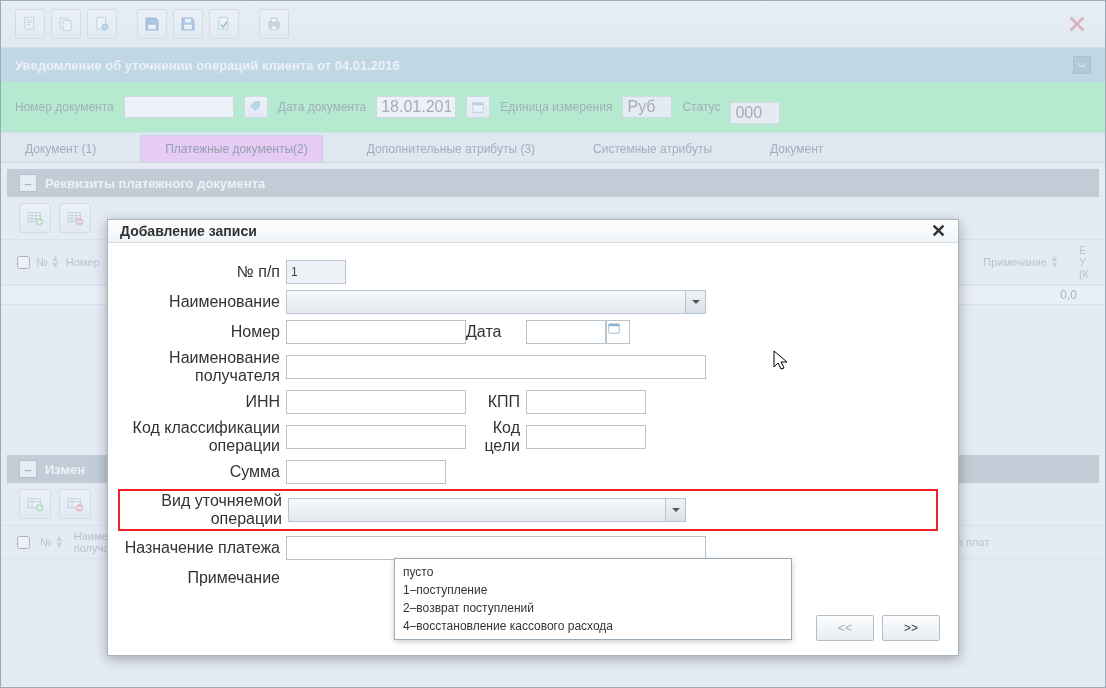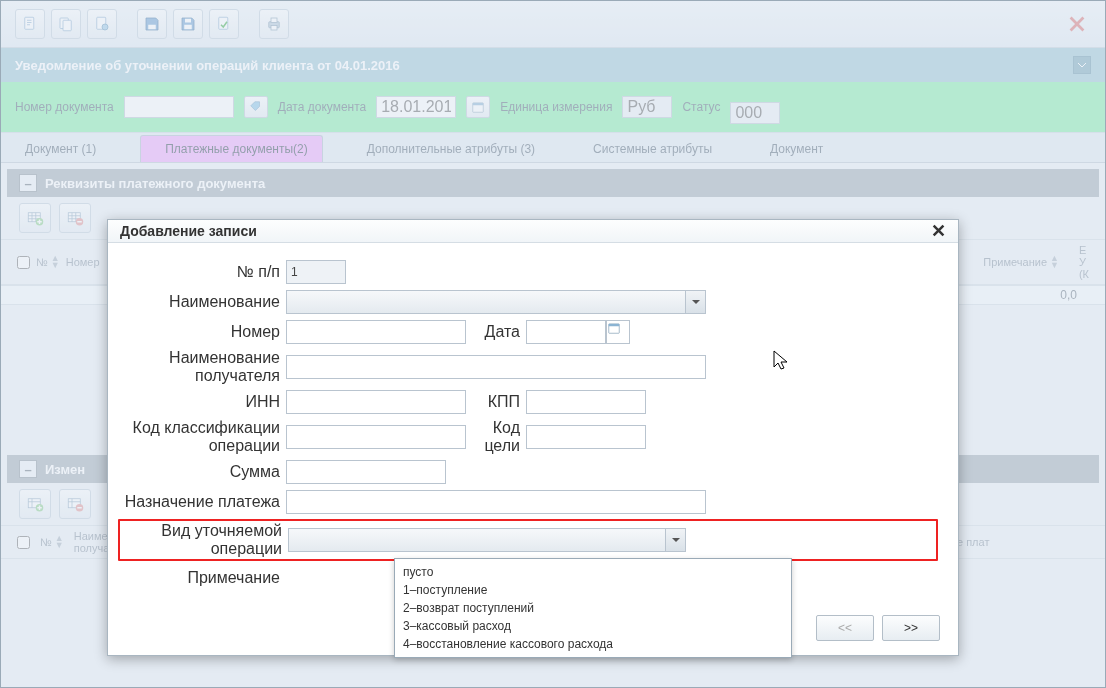--- a/index.html
+++ b/index.html
@@ -488,21 +488,21 @@
         <div class="combo-btn">
             <svg width="10" height="10" viewBox="0 0 10 10">
               <path d="M1 3l4 4 4-4" fill="#555"></path>
             </svg>
           </div>
       </div>
     </div>
     <div class="form-row">
       <label>Номер</label>
       <input style="width: 180px;">
-      <label style="width:60px;text-align:right;padding-right:6px">Дата</label>
+      <label style="width:60px;text-align:left;padding-right:6px">Дата</label>
       <input style="width: 80px;">
       <div class="combo-btn" style="border:1px solid #b9c4cf;height:24px;width:24px"><svg width="14" height="14" viewBox="0 0 24 24">
             <rect x="3" y="5" width="18" height="16" rx="1" fill="#fff" stroke="#6b8ca5"></rect>
             <rect x="3" y="5" width="18" height="4" fill="#8bb4d3"></rect>
           </svg></div>
     </div>
     <div class="form-row">
       <label>Наименование получателя</label>
       <input style="width: 420px;">
     </div>
@@ -514,51 +514,50 @@
     </div>
     <div class="form-row">
       <label>Код классификации операции</label>
       <input style="width: 180px;">
       <label style="width:60px;text-align:right;padding-right:6px">Код цели</label>
       <input style="width: 120px;">
     </div>
     <div class="form-row">
       <label>Сумма</label>
       <input style="width: 160px;">
-    </div>
-    <div class="form-row">
-      <label>Назначение платежа</label>
-      <input style="width: 420px;">
     </div>
     <div class="form-row highlight" style="border-radius:1px;padding:1px 0;">
       <label style="color:#333;font-weight:normal">Вид уточняемой операции</label>
       <div class="combo" style="width:398px">
         <input style="">
         <div class="combo-btn">
             <svg width="10" height="10" viewBox="0 0 10 10">
               <path d="M1 3l4 4 4-4" fill="#555"></path>
             </svg>
           </div>
       </div>
     </div>
     <div class="form-row">
+      <label>Назначение платежа</label>
+      <input style="width: 420px;">
+    </div>
+    <div class="form-row">
       <label>Примечание</label>
     </div>
   </div>
   <div class="modal-footer">
     <div class="spacer"></div>
     <button class="btn" style="color:#aaa">&lt;&lt;</button>
     <button class="btn">&gt;&gt;</button>
   </div>
 
   <div class="dropdown-panel">
     <div>пусто</div>
     <div>1–поступление</div>
     <div>2–возврат поступлений</div>
-    <div>3–кассовый расход</div>
     <div>4–восстановление кассового расхода</div>
   </div>
 </div>
 
 <div class="cursor">
   <svg width="20" height="22" viewBox="0 0 20 22">
       <path d="M2 2l0 16 4-4 3 6 3-1-3-6 6 0z" fill="#fff" stroke="#000" stroke-width="1"></path>
     </svg>
 </div>
 

